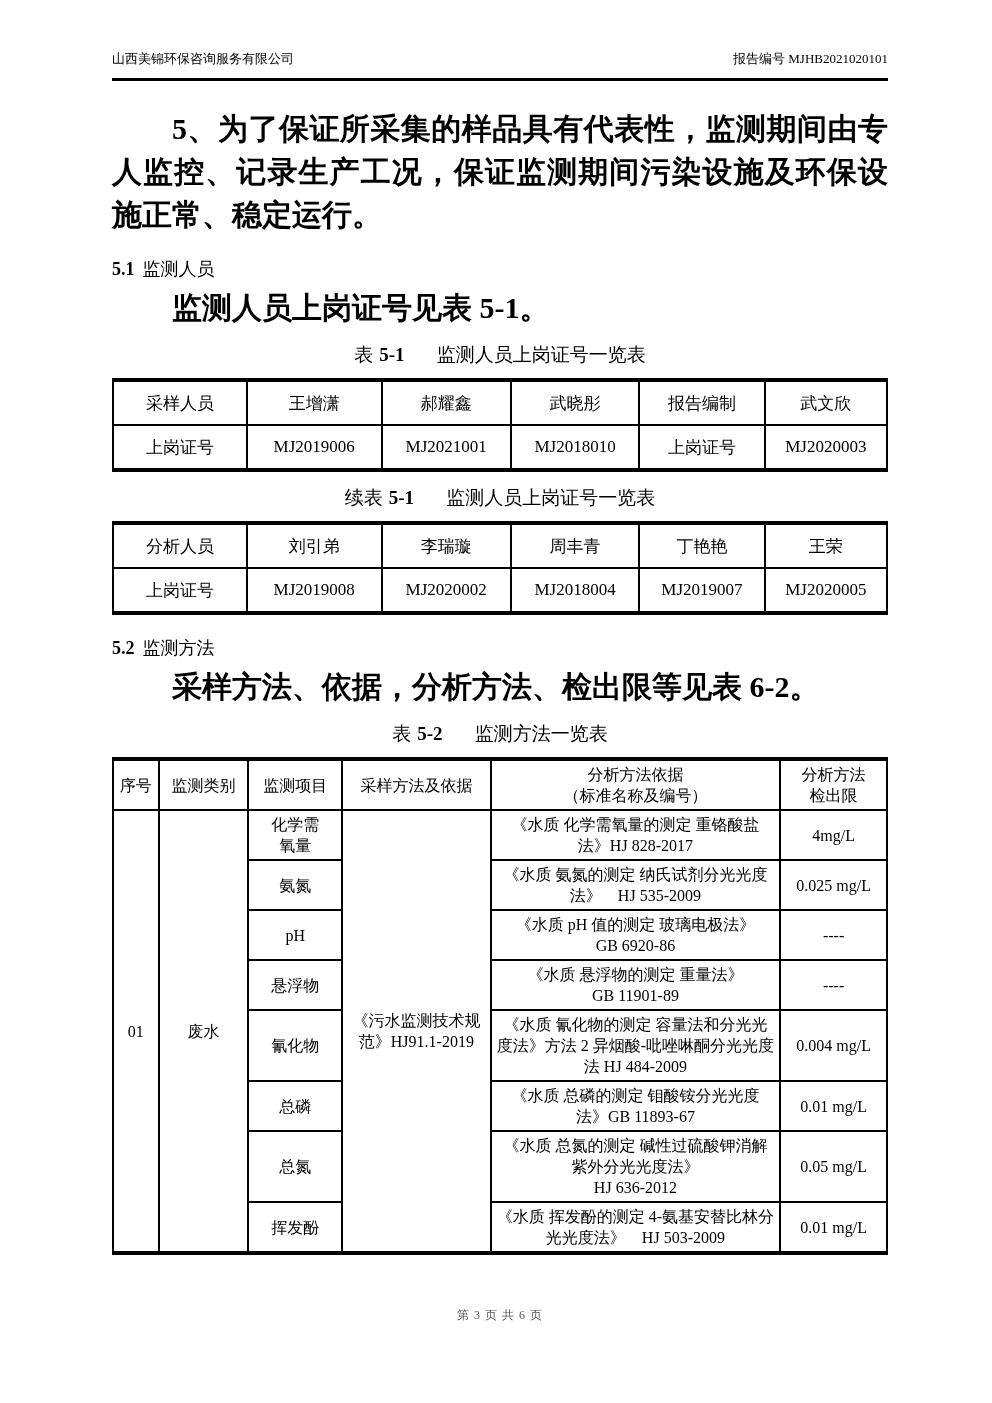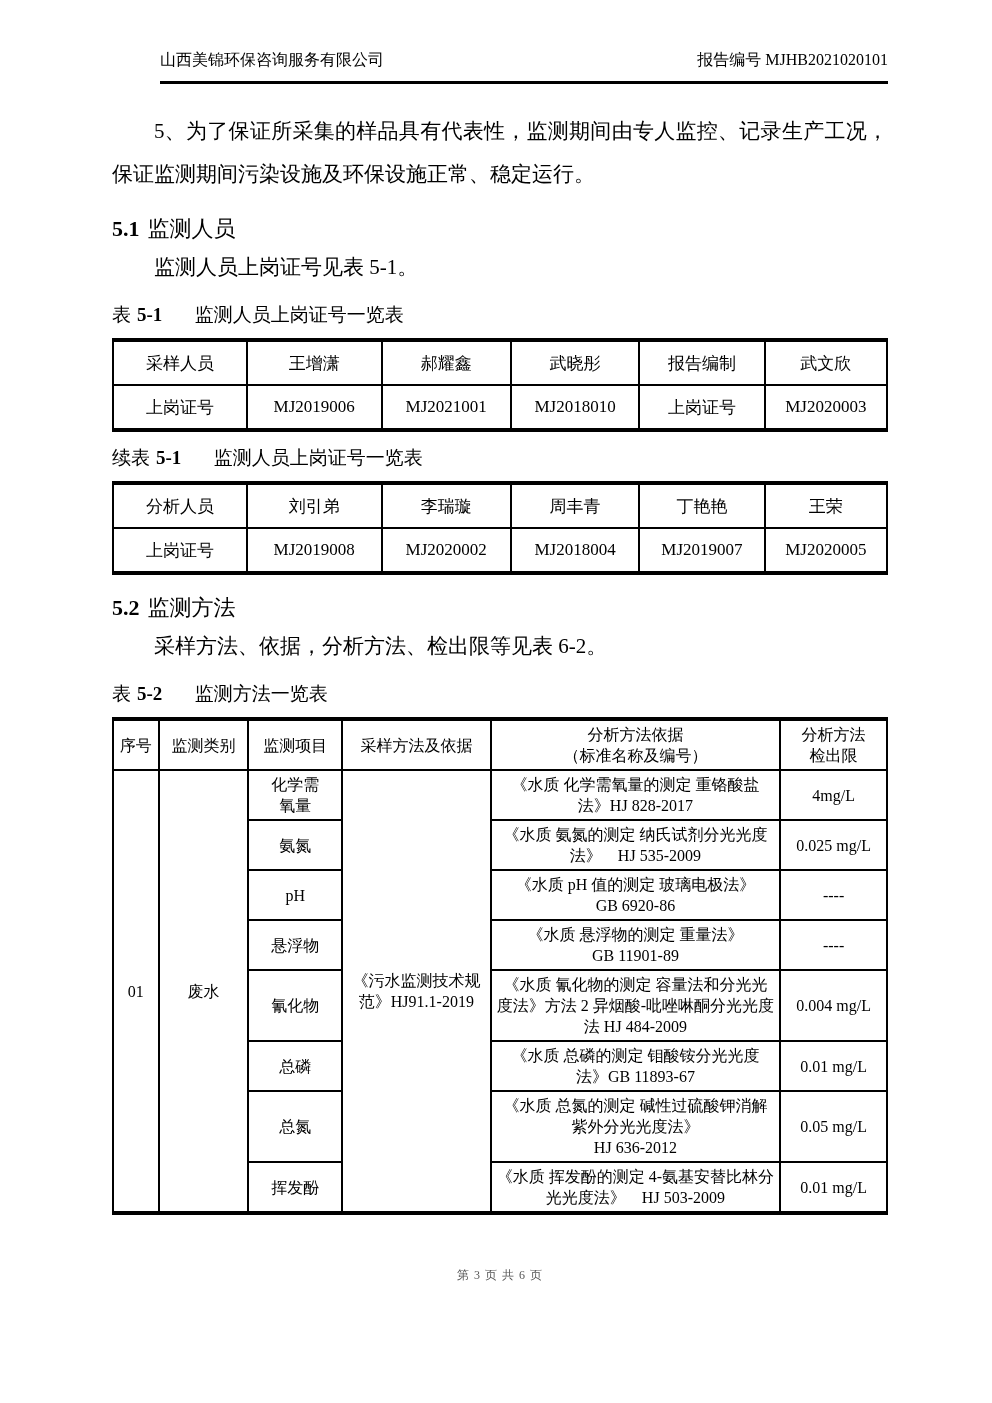--- a/index.html
+++ b/index.html
@@ -7,34 +7,35 @@
   body {
     width: 992px; height: 1403px; overflow: hidden;
     font-family: "Liberation Serif", "DejaVu Serif", serif;
     color: #000;
   }
   .page { width: 992px; height: 1403px; padding: 50px 104px 0 112px; }
 
   
   .doc-header {
     display: flex; justify-content: space-between; align-items: flex-end;
-    font-size: 16px; padding-bottom: 10px; border-bottom: 3px solid #000; margin-left: 48px;
+    font-size: 13px; padding-bottom: 10px; border-bottom: 3px solid #000;
   }
 
   
   .body-text {
-    font-size: 21px; line-height: 43px; text-align: justify;
+    font-size: 30px; line-height: 43px; text-align: justify;
     text-indent: 2em;
+    font-weight: bold;
   }
   .first-para { margin-top: 26px; }
 
-  .section-heading { font-size: 22px; line-height: 34px; font-weight: normal; margin-top: 16px; }
+  .section-heading { font-size: 18px; line-height: 34px; font-weight: normal; margin-top: 16px; }
   .sec-num { font-weight: bold; margin-right: 8px; }
 
-  .table-caption { text-align: left; font-size: 19px; line-height: 26px; margin-top: 13px; }
+  .table-caption { text-align: center; font-size: 19px; line-height: 26px; margin-top: 13px; }
   .cap-prefix { font-weight: normal; }
   .cap-num { font-weight: bold; margin-left: 6px; }
   .cap-title { margin-left: 1.7em; }
 
   
   table.tbl {
     width: 100%; border-collapse: collapse; table-layout: fixed;
     border: 2px solid #000; border-top-width: 4px; border-bottom-width: 4px;
     margin-top: 10px;
   }

